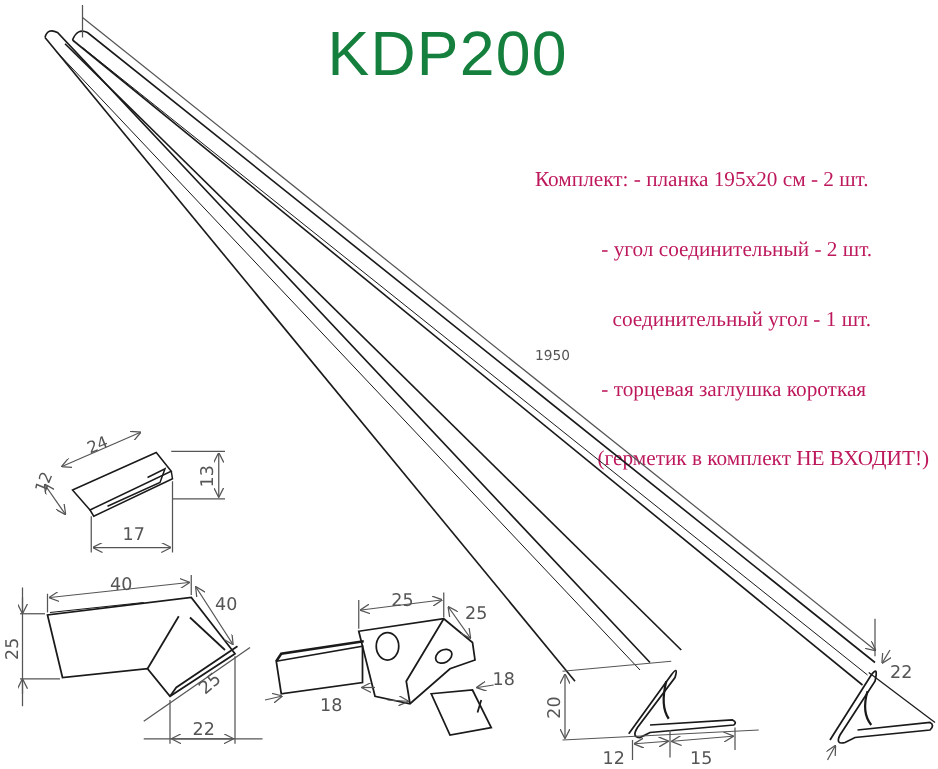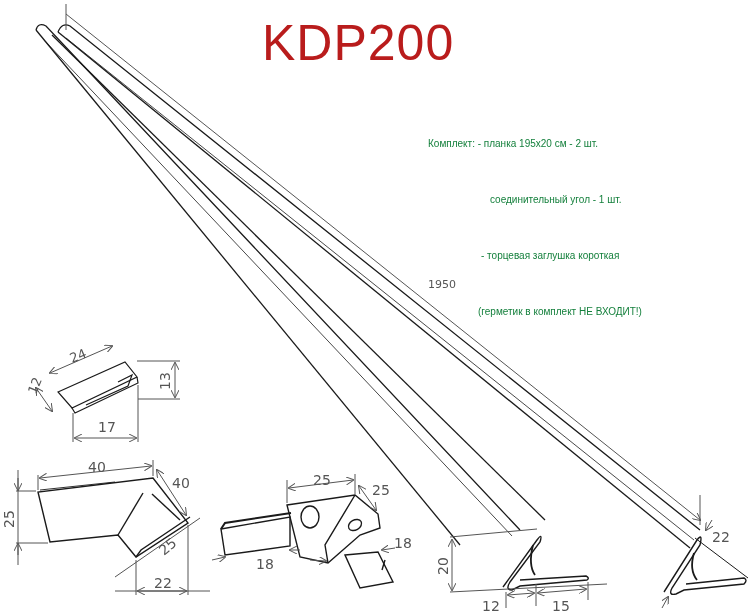--- a/index.html
+++ b/index.html
@@ -1,31 +1,32 @@
 <!DOCTYPE html>
 <html><head>
 <meta charset="utf-8">
 <style>
   html, body { margin: 0; padding: 0; background: #ffffff; }
   body { width: 750px; height: 615px; position: relative; overflow: hidden; font-family: "DejaVu Sans", sans-serif; }
   #stage { position: absolute; left: 0; top: 0; width: 750px; height: 615px; }
-  .title { position: absolute; left: 262px; top: 18px; font-family: "Liberation Sans", sans-serif; font-size: 50px; color: #b91c1c; letter-spacing: 1px; line-height: 1; }
-  .kit { position: absolute; left: 428px; top: 98px; font-family: Liberation Sans, sans-serif; font-size: 10px; color: #15803d; line-height: 18.6px; white-space: pre; }
+  .title { position: absolute; left: 262px; top: 18px; font-family: "Liberation Sans", sans-serif; font-size: 50px; color: #15803d; letter-spacing: 1px; line-height: 1; }
+  .kit { position: absolute; left: 428px; top: 98px; font-family: Liberation Serif, serif; font-size: 17px; color: #be185d; line-height: 18.6px; white-space: pre; }
   .kit div { white-space: pre; }
   svg text { font-family: "DejaVu Sans", sans-serif; }
 </style>
 </head>
 <body>
 
 <div id="stage">
 
   <div class="title">KDP200</div>
 
   <div class="kit">
     <div style="padding-left:0">Комплект: - планка 195x20 см - 2 шт.</div>
+    <div style="padding-left:53px">- угол соединительный - 2 шт.</div>
     <div style="padding-left:62px">соединительный угол - 1 шт.</div>
     <div style="padding-left:53px">- торцевая заглушка короткая</div>
     <div style="padding-left:50px">(герметик в комплект НЕ ВХОДИТ!)</div>
   </div>
 
   <svg width="750" height="615" viewBox="0 0 750 615" style="position:absolute;left:0;top:0">
     <defs>
       <marker id="arr" markerWidth="8" markerHeight="8" refX="7" refY="4" orient="auto-start-reverse">
         <path d="M0,0 L8,4 L0,8" fill="none" stroke="#555" stroke-width="1"></path>
       </marker>

